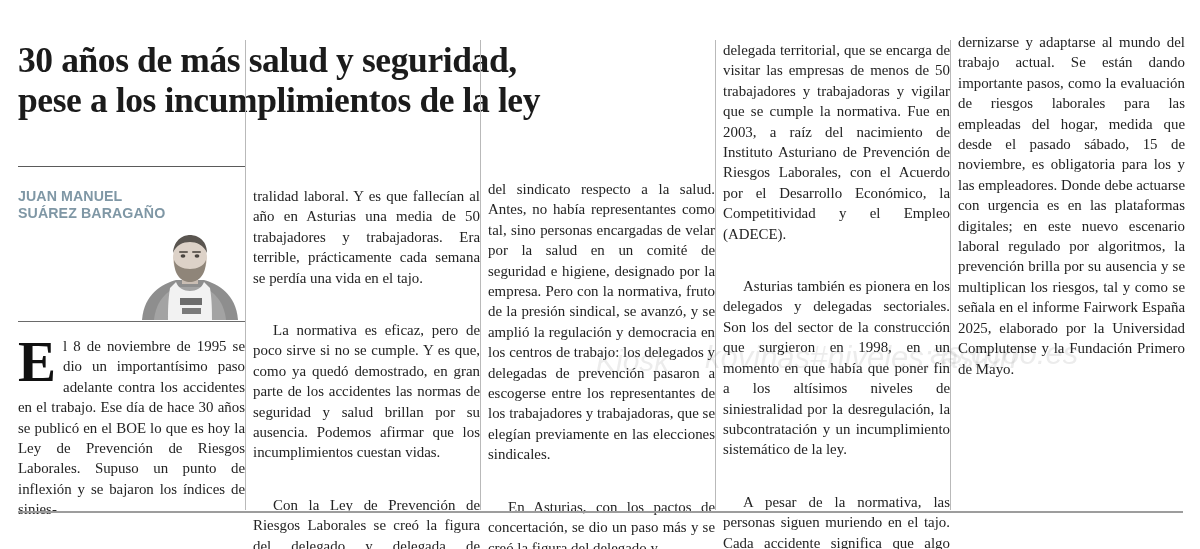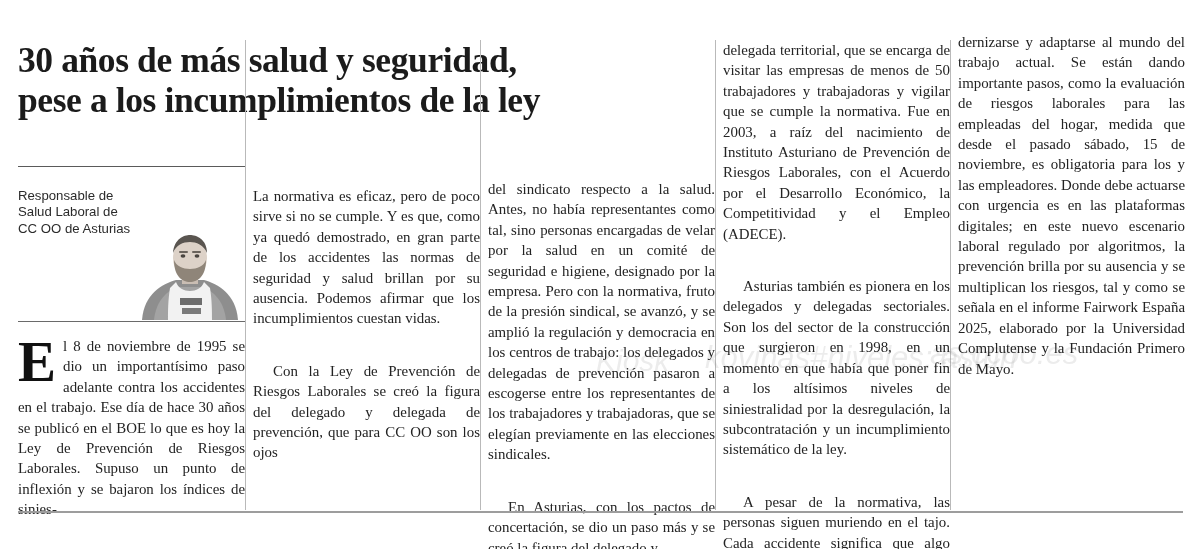--- a/index.html
+++ b/index.html
@@ -165,24 +165,23 @@
   <div class="headline-wrap">
     <h1 class="headline">
       <span class="hl-line">30 años de más salud y seguridad,</span>
       <span class="hl-line">pese a los incumplimientos de la ley</span>
     </h1>
   </div>
 
   <div class="rule-under-head"></div>
 
   <div class="byline">
-    <div class="byline-role">
-      <span class="br-line">Responsable de</span>
-      <span class="br-line">Salud Laboral de</span>
-      <span class="br-line">CC OO de Asturias</span>
+    <div class="byline-name">
+      <span class="bn-line">JUAN MANUEL</span>
+      <span class="bn-line">SUÁREZ BARAGAÑO</span>
     </div>
   </div>
 
   <div class="portrait">
     <svg width="108" height="88" viewBox="0 0 108 88">
       <rect x="0" y="0" width="108" height="88" fill="#ffffff"></rect>
 
       <path d="M6 88 C8 62, 26 52, 40 48 L68 48 C82 52, 100 62, 102 88 Z" fill="#8e8e8e"></path>
       <path d="M18 88 C20 68, 32 58, 42 55 L66 55 C76 58, 88 68, 90 88 Z" fill="#a3a3a3"></path>
 
@@ -214,20 +213,21 @@
   <div class="col-divider" style="left:950px;"></div>
 
   <div class="wm" id="wm1">Kiosk</div>
   <div class="wm" id="wm2">kovinas#niveles;;asturi</div>
   <div class="wm" id="wm3">as.ccoo.es</div>
 
   <div class="col" id="col1">
       <p><span class="dropcap">E</span>l 8 de noviembre de 1995 se dio un importantísimo paso adelante contra los accidentes en el trabajo. Ese día de hace 30 años se publicó en el BOE lo que es hoy la Ley de Prevención de Riesgos Laborales. Supuso un punto de inflexión y se bajaron los índices de sinies-</p>
     </div>
   <div class="col" id="col2">
+      <p>tralidad laboral. Y es que fallecían al año en Asturias una media de 50 trabajadores y trabajadoras. Era terrible, prácticamente cada semana se perdía una vida en el tajo.</p>
       <p>La normativa es eficaz, pero de poco sirve si no se cumple. Y es que, como ya quedó demostrado, en gran parte de los accidentes las normas de seguridad y salud brillan por su ausencia. Podemos afirmar que los incumplimientos cuestan vidas.</p>
       <p>Con la Ley de Prevención de Riesgos Laborales se creó la figura del delegado y delegada de prevención, que para CC OO son los ojos</p>
     </div>
   <div class="col" id="col3">
       <p>del sindicato respecto a la salud. Antes, no había representantes como tal, sino personas encargadas de velar por la salud en un comité de seguridad e higiene, designado por la empresa. Pero con la normativa, fruto de la presión sindical, se avanzó, y se amplió la regulación y democracia en los centros de trabajo: los delegados y delegadas de prevención pasaron a escogerse entre los representantes de los trabajadores y trabajadoras, que se elegían previamente en las elecciones sindicales.</p>
       <p>En Asturias, con los pactos de concertación, se dio un paso más y se creó la figura del delegado y</p>
     </div>
   <div class="col" id="col4">
       <p>delegada territorial, que se encarga de visitar las empresas de menos de 50 trabajadores y trabajadoras y vigilar que se cumple la normativa. Fue en 2003, a raíz del nacimiento de Instituto Asturiano de Prevención de Riesgos Laborales, con el Acuerdo por el Desarrollo Económico, la Competitividad y el Empleo (ADECE).</p>
       <p>Asturias también es pionera en los delegados y delegadas sectoriales. Son los del sector de la construcción que surgieron en 1998, en un momento en que había que poner fin a los altísimos niveles de siniestralidad por la desregulación, la subcontratación y un incumplimiento sistemático de la ley.</p>

